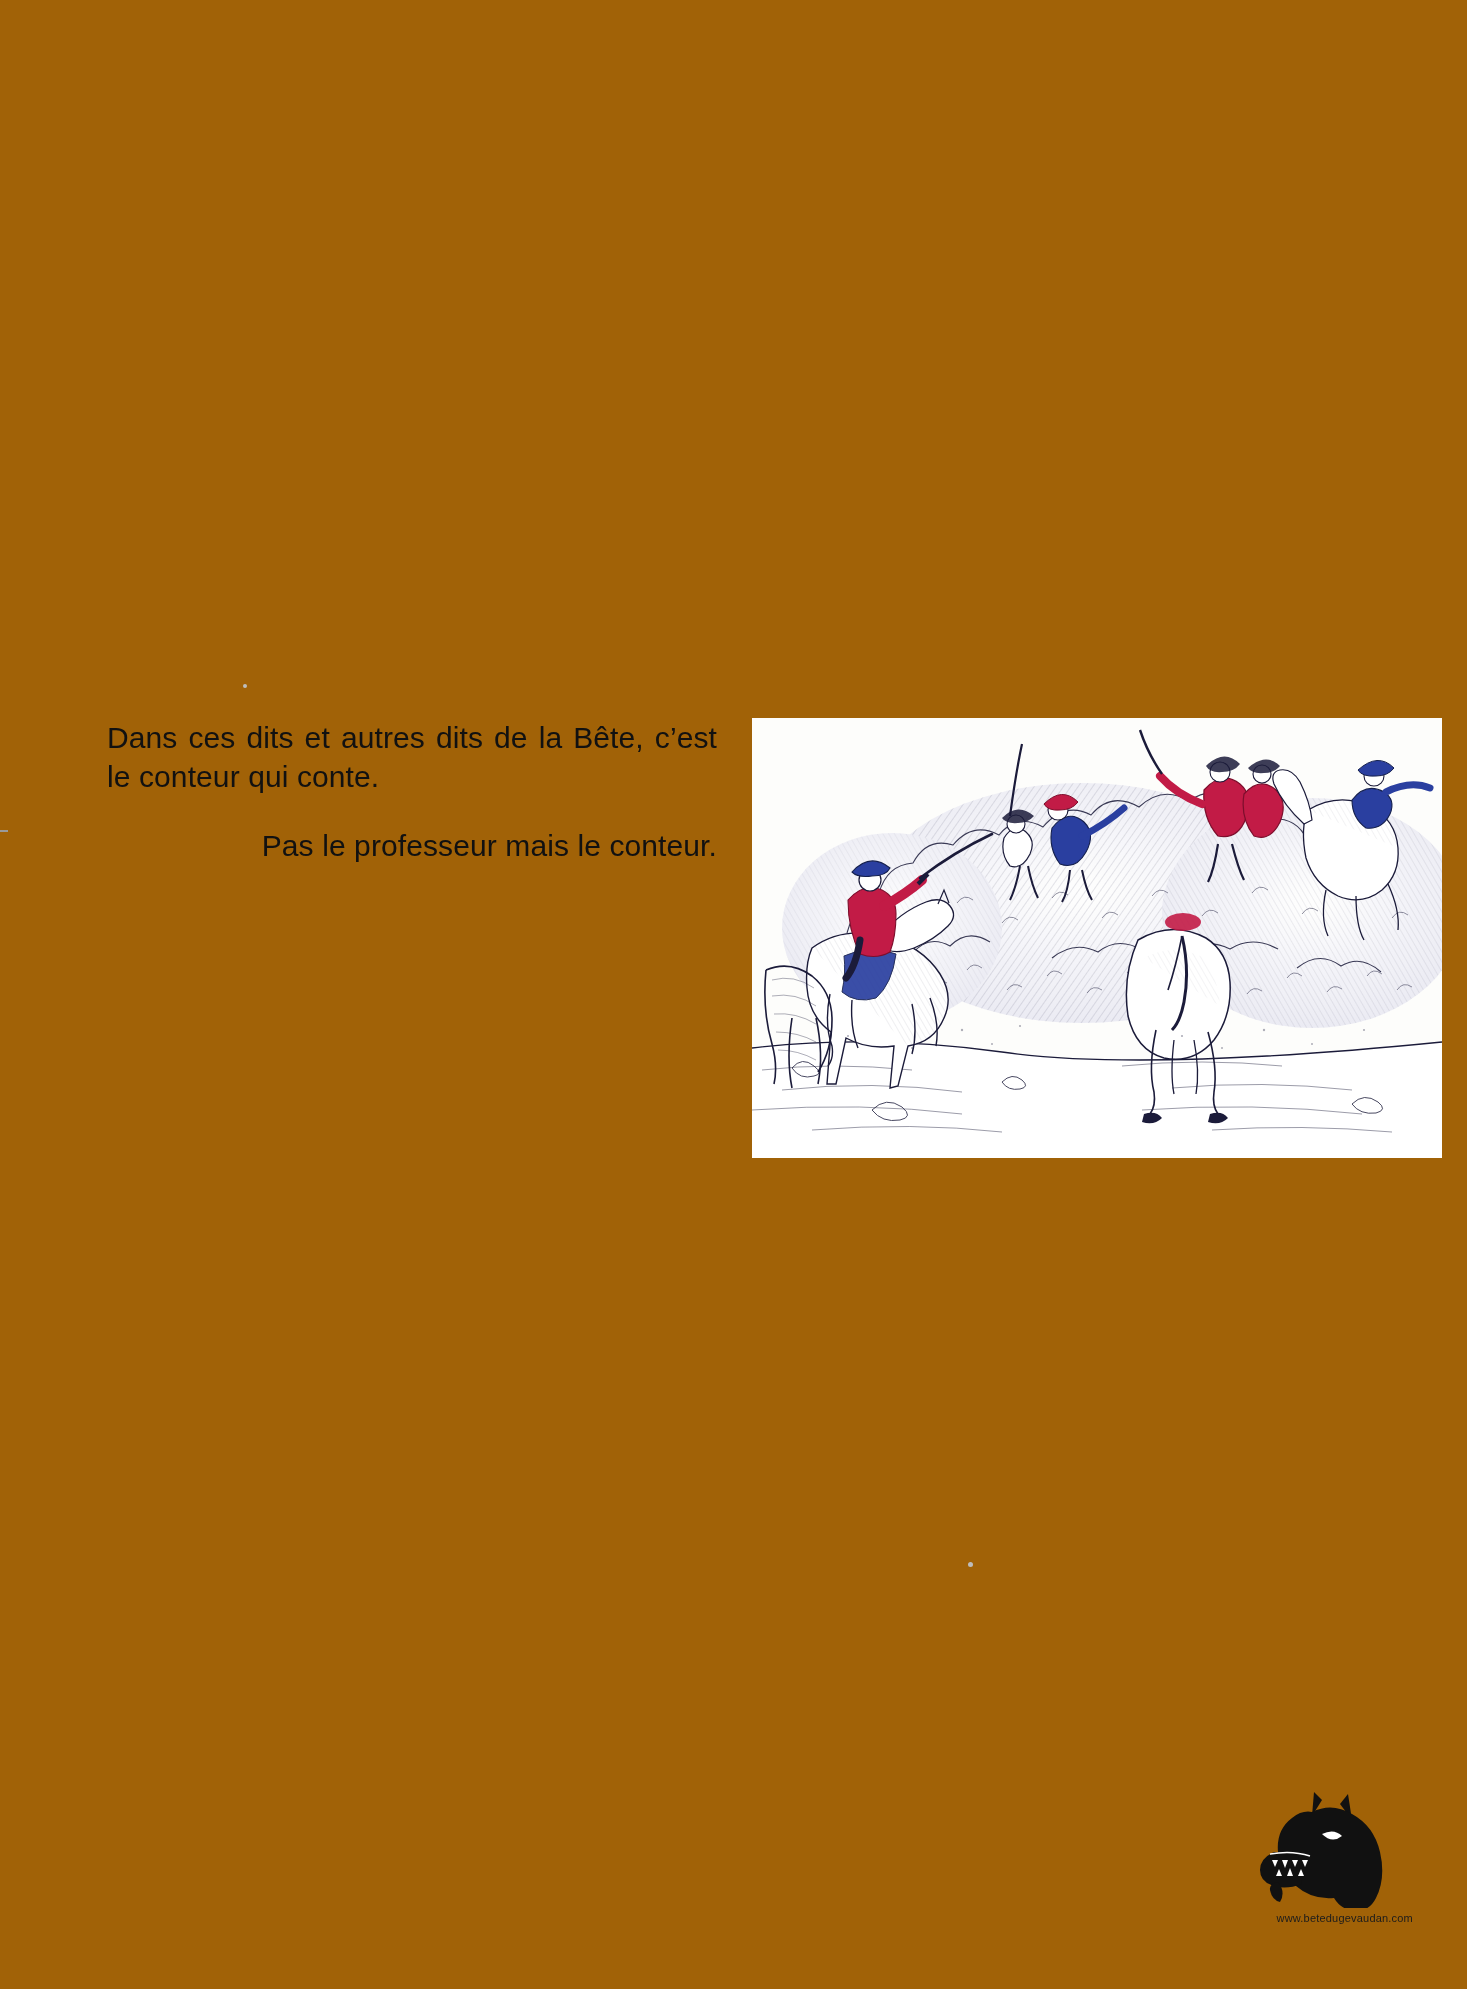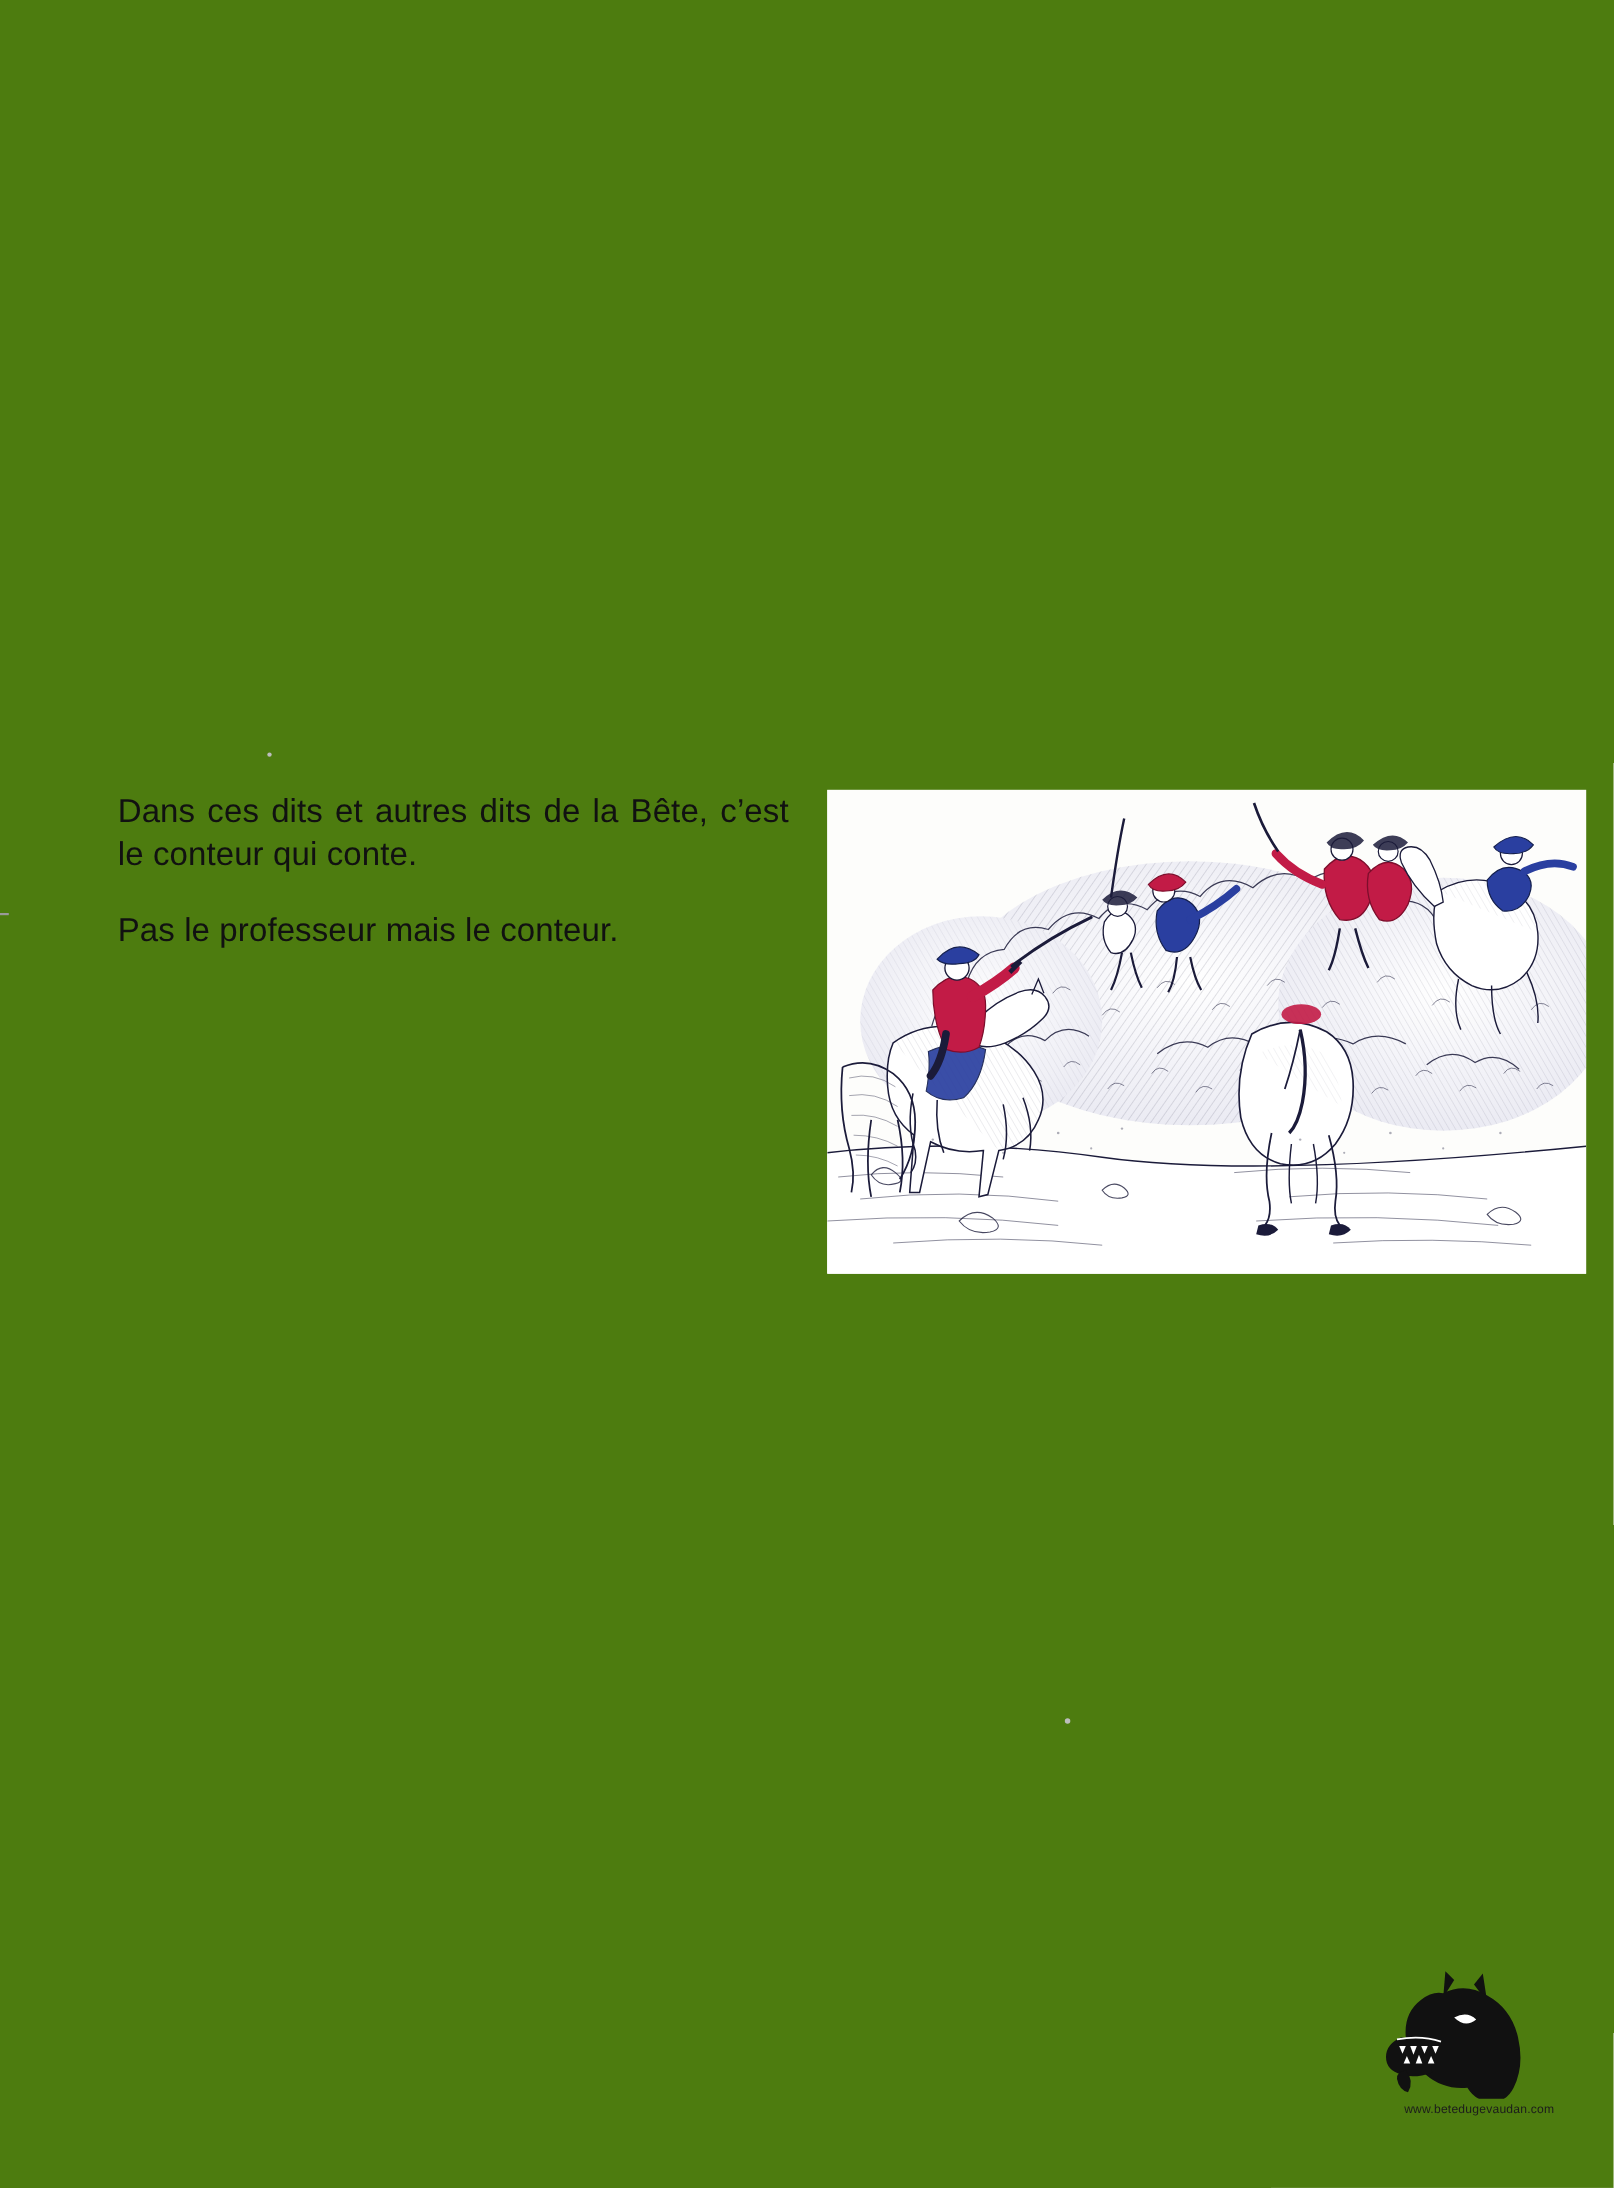--- a/index.html
+++ b/index.html
@@ -12,42 +12,42 @@
     height: 1989px;
     position: relative;
     font-family: "Liberation Sans", sans-serif;
     color: #000000;
     overflow: hidden;
   }
 
   .page {
     position: absolute;
     inset: 0;
-    background: #4d7c0f;
+    background: #a16207;
   }
 
   
   .text-column {
     position: absolute;
     left: 107px;
     top: 718px;
     width: 610px;
   }
   .para {
     font-family: "Liberation Sans", sans-serif;
     font-size: 30px;
     line-height: 1.30;
     color: #111111;
     margin: 0 0 30px 0;
     text-align: justify;
     text-justify: inter-word;
     letter-spacing: 0.1px;
   }
   .para:last-child { margin-bottom: 0; }
-  .para.no-justify { text-align: left; }
+  .para.no-justify { text-align: right; }
 
   
   .plate {
     position: absolute;
     left: 752px;
     top: 718px;
     width: 690px;
     height: 440px;
     overflow: hidden;
     background: #fdfdfb;

